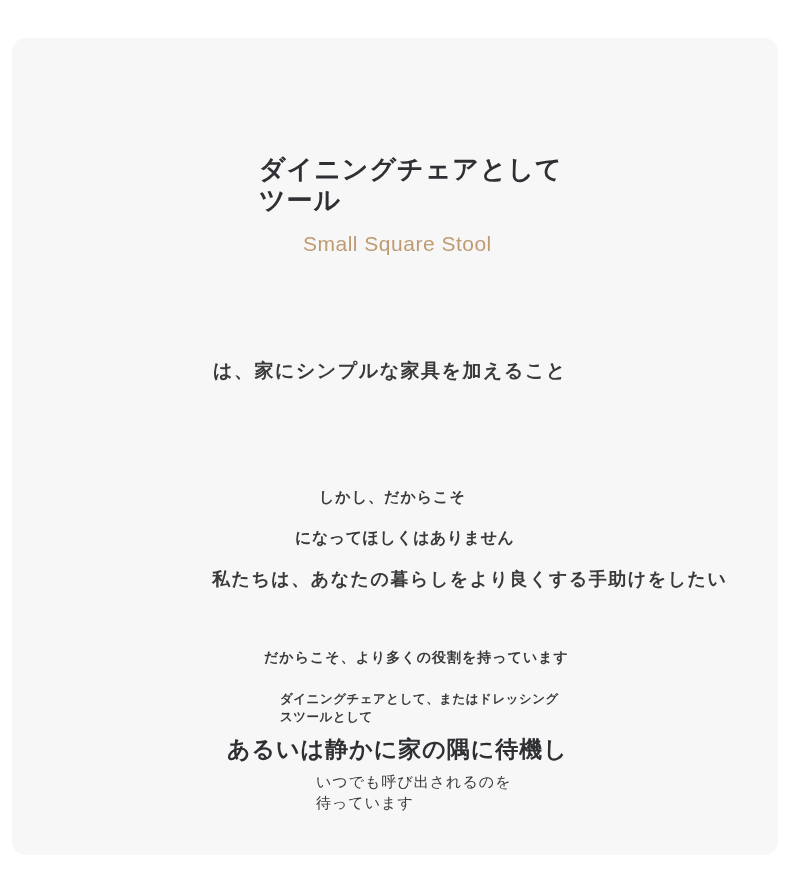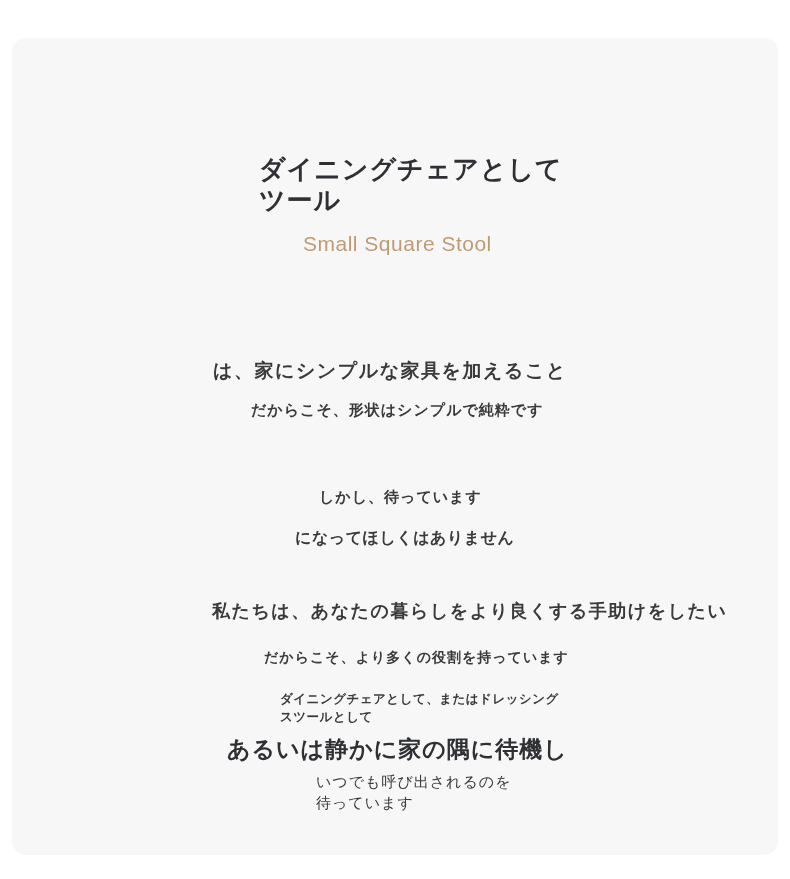--- a/index.html
+++ b/index.html
@@ -83,21 +83,20 @@
     font-size: 16px;
     font-weight: 600;
     letter-spacing: 0.5px;
   }
   .mid-3 {
     left: 200px;
     top: 529px;
     font-size: 18px;
     font-weight: 600;
     letter-spacing: 1.5px;
-    margin-top: 32px;
   }
   .mid-4 {
     left: 252px;
     top: 571px;
     font-size: 14px;
     font-weight: 600;
     letter-spacing: 1px;
     margin-top: 40px;
   }
   .outro-small {
@@ -128,23 +127,22 @@
 </head>
 <body>
 
 <div class="stage">
   <div class="card">
     <div class="txt title-jp">ダイニングチェアとして
 ツール</div>
     <div class="txt title-en">Small Square Stool</div>
 
     <div class="txt intro-large">は、家にシンプルな家具を加えること</div>
-    <div class="txt intro-medium">だからこそ、形状はシンプルで純粋です</div>
 
-    <div class="txt mid-1">しかし、待っています</div>
+    <div class="txt mid-1">しかし、だからこそ</div>
     <div class="txt mid-2">になってほしくはありません</div>
     <div class="txt mid-3">私たちは、あなたの暮らしをより良くする手助けをしたい</div>
     <div class="txt mid-4">だからこそ、より多くの役割を持っています</div>
 
     <div class="txt outro-small">ダイニングチェアとして、またはドレッシング
 スツールとして</div>
     <div class="txt outro-large">あるいは静かに家の隅に待機し</div>
     <div class="txt outro-medium">いつでも呼び出されるのを
 待っています</div>
   </div>

